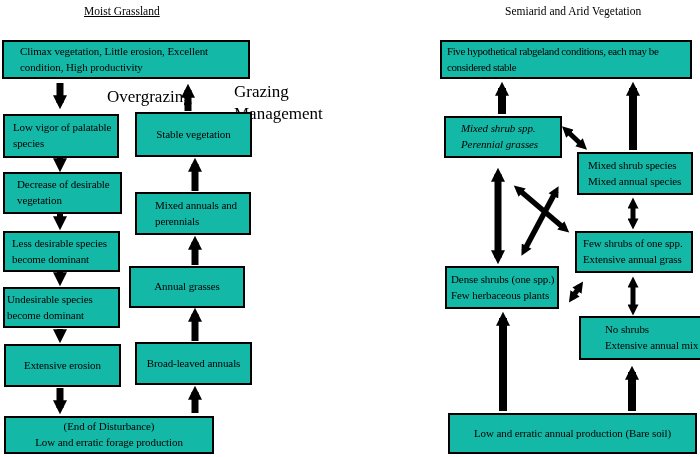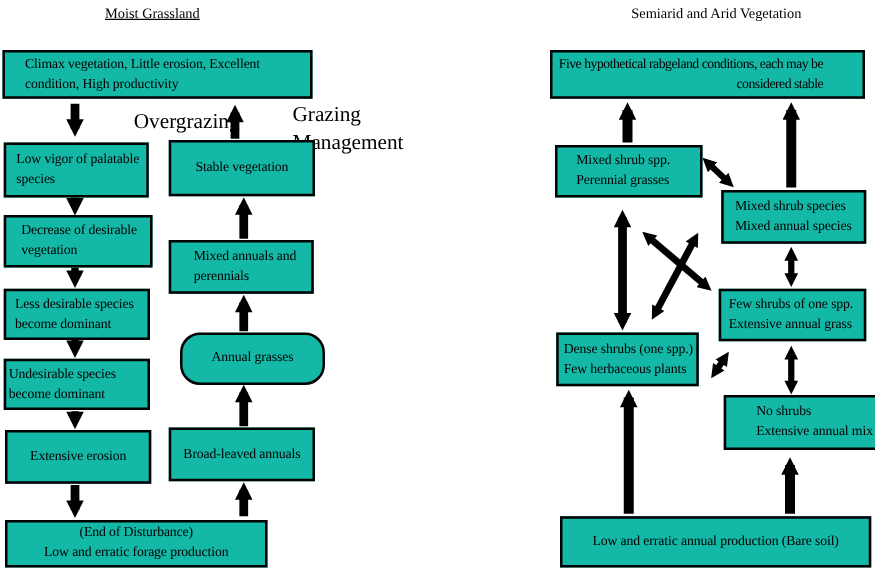--- a/index.html
+++ b/index.html
@@ -7,21 +7,21 @@
     position:relative;width:700px;height:457px;background:#ffffff;
     font-family:"Liberation Serif","DejaVu Serif",serif;color:#000;overflow:hidden;
   }
   .chart-title{position:absolute;font-size:11.5px;white-space:pre;}
   .box{
     position:absolute;box-sizing:border-box;border:2px solid #000;background:#14b8a6;
     display:flex;align-items:center;font-size:11px;line-height:1.42;
     letter-spacing:-0.1px;white-space:pre-line;
   }
   .box.center{justify-content:center;text-align:center;}
-  .box.snug{letter-spacing:-0.4px;text-align:right;}
+  .box.snug{letter-spacing:-0.4px;}
   .arrow-label{position:absolute;font-size:17px;line-height:1.3;white-space:pre-line;margin-left:36px;}
   svg.arrows{position:absolute;left:0;top:0;}
 </style>
 </head>
 <body>
 
 <div class="canvas">
 
   <svg class="arrows" width="700" height="457" viewBox="0 0 700 457">
     <defs>
@@ -76,26 +76,26 @@
   <div class="box" style="left:3px;top:231px;width:117px;height:41px;padding-left:7px;">Less desirable species
 become dominant</div>
   <div class="box" style="left:3px;top:287px;width:117px;height:41px;padding-left:2px;">Undesirable species
 become dominant</div>
   <div class="box center" style="left:4px;top:344px;width:117px;height:43px;">Extensive erosion</div>
   <div class="box center" style="left:4px;top:416px;width:210px;height:38px;">(End of Disturbance)
 Low and erratic forage production</div>
   <div class="box center" style="left:135px;top:112px;width:117px;height:45px;">Stable vegetation</div>
   <div class="box" style="left:135px;top:192px;width:116px;height:43px;padding-left:18px;">Mixed annuals and
 perennials</div>
-  <div class="box center" style="left:144px;top:266px;width:116px;height:42px;border-radius:16px;">Annual grasses</div>
+  <div class="box center" style="left:129px;top:266px;width:116px;height:42px;">Annual grasses</div>
   <div class="box center" style="left:135px;top:342px;width:117px;height:43px;">Broad-leaved annuals</div>
 
   <div class="box snug" style="left:440px;top:40px;width:252px;height:39px;padding-left:5px;">Five hypothetical rabgeland conditions, each may be
 considered stable</div>
-  <div class="box" style="left:444px;top:116px;width:118px;height:42px;padding-left:15px;">Mixed shrub spp.
+  <div class="box" style="left:444px;top:116px;width:118px;height:42px;padding-left:15px;font-style:italic;">Mixed shrub spp.
 Perennial grasses</div>
   <div class="box" style="left:577px;top:152px;width:116px;height:43px;padding-left:9px;">Mixed shrub species
 Mixed annual species</div>
   <div class="box" style="left:575px;top:231px;width:118px;height:42px;padding-left:6px;">Few shrubs of one spp.
 Extensive annual grass</div>
   <div class="box" style="left:445px;top:266px;width:114px;height:43px;padding-left:4px;">Dense shrubs (one spp.)
 Few herbaceous plants</div>
   <div class="box" style="left:579px;top:316px;width:124px;height:44px;padding-left:24px;">No shrubs
 Extensive annual mix</div>
   <div class="box center" style="left:448px;top:413px;width:249px;height:41px;">Low and erratic annual production (Bare soil)</div>

